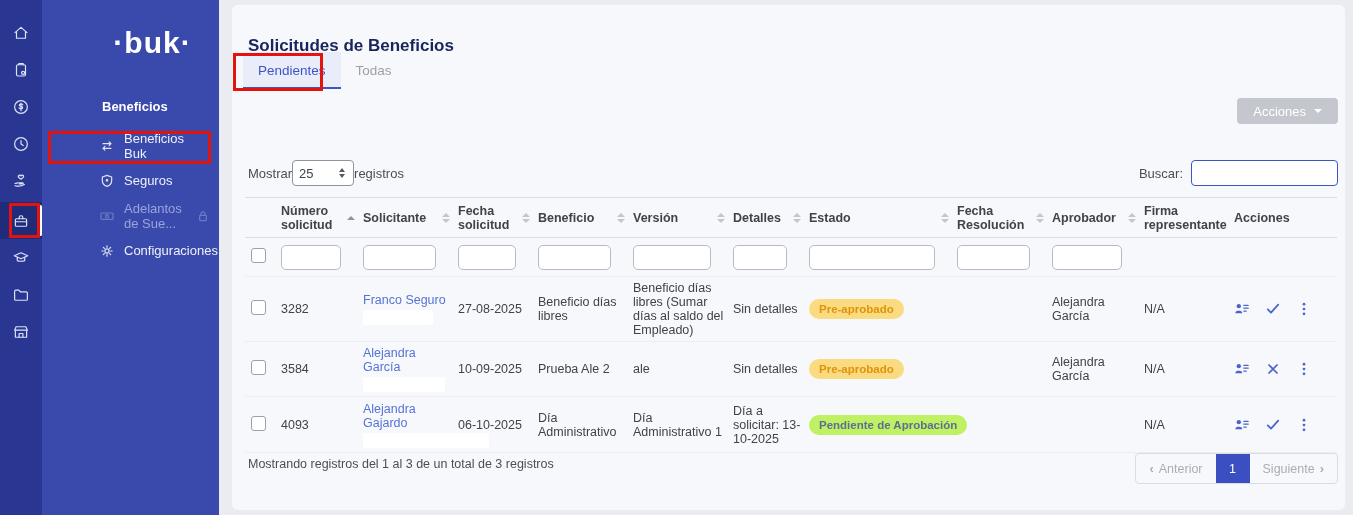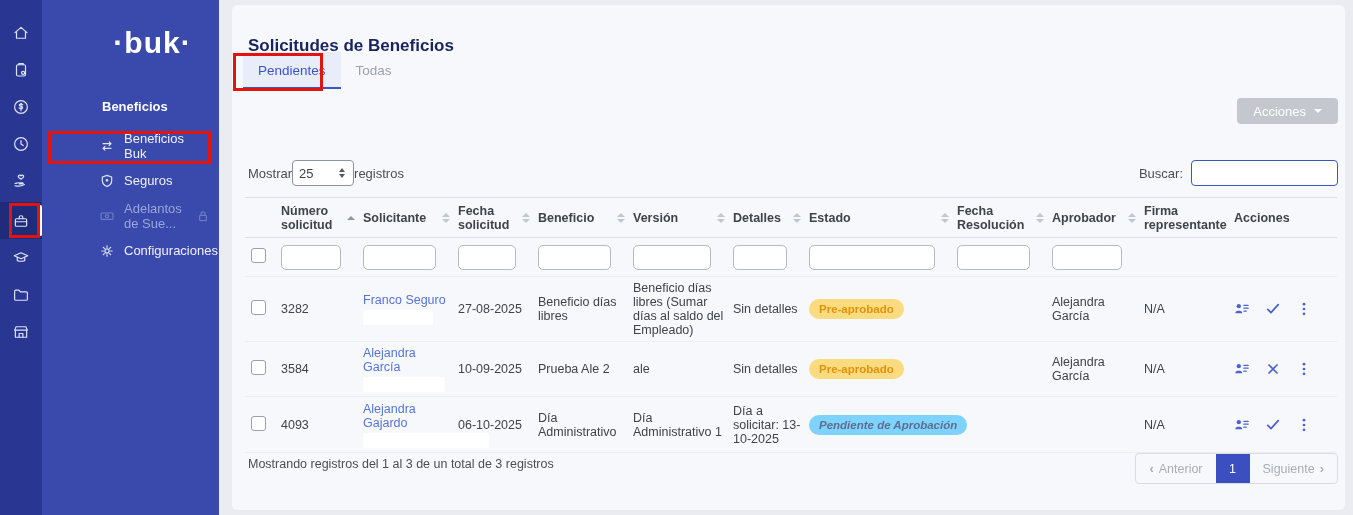--- a/index.html
+++ b/index.html
@@ -63,21 +63,21 @@
   .sc-dn{width:0;height:0;border-left:4px solid transparent;border-right:4px solid transparent;border-top:4px solid #c2c6cf;}
   .sc-active{border-bottom-color:#8e93a0;}
   .cbx{appearance:none;-webkit-appearance:none;width:15px;height:15px;border:1.5px solid #9aa0ad;border-radius:3px;background:#fff;margin:0;cursor:pointer;}
   .filter-input{width:calc(100% - 14px);height:25px;border:1px solid #b6bac3;border-radius:5px;background:#fff;
         outline:none;font-family:inherit;font-size:12px;padding:0 6px;box-sizing:border-box;}
   .link{color:#5674d4;cursor:pointer;}
   .redact{height:15px;background:#fff;border-radius:2px;margin-top:3px;}
   .w70{width:70px;}.w82{width:82px;}.w120{width:126px;}
   .pill{display:inline-block;padding:4px 10px;border-radius:11px;font-size:11.5px;font-weight:600;white-space:nowrap;}
   .pill-warn{background:#fbdb80;color:#df930e;}
-  .pill-gray{background:#7dd3fc;color:#5d6e90;font-style:italic;}
+  .pill-gray{background:#bef264;color:#5d6e90;}
   .bold{font-weight:400;}
   .actions-cell{display:flex;align-items:center;gap:15px;color:#4a63cf;}
   .actions-cell svg{width:16px;height:16px;cursor:pointer;}
   
   .footer-summary{position:absolute;left:16px;top:452px;font-size:12.5px;color:#4a4e57;}
   .pagination{position:absolute;right:7px;top:448px;display:flex;border:1px solid #d9dce2;border-radius:4px;overflow:hidden;align-items:stretch;}
   .page-btn{padding:0 13px;height:29px;display:flex;align-items:center;gap:5px;font-size:12.5px;color:#a9adb4;cursor:pointer;}
   .page-num{min-width:14px;padding:0 10px;height:29px;display:flex;align-items:center;justify-content:center;
         background:#3b4fc0;color:#fff;font-size:12.5px;cursor:pointer;}
   .chev{font-weight:700;font-size:13px;}

